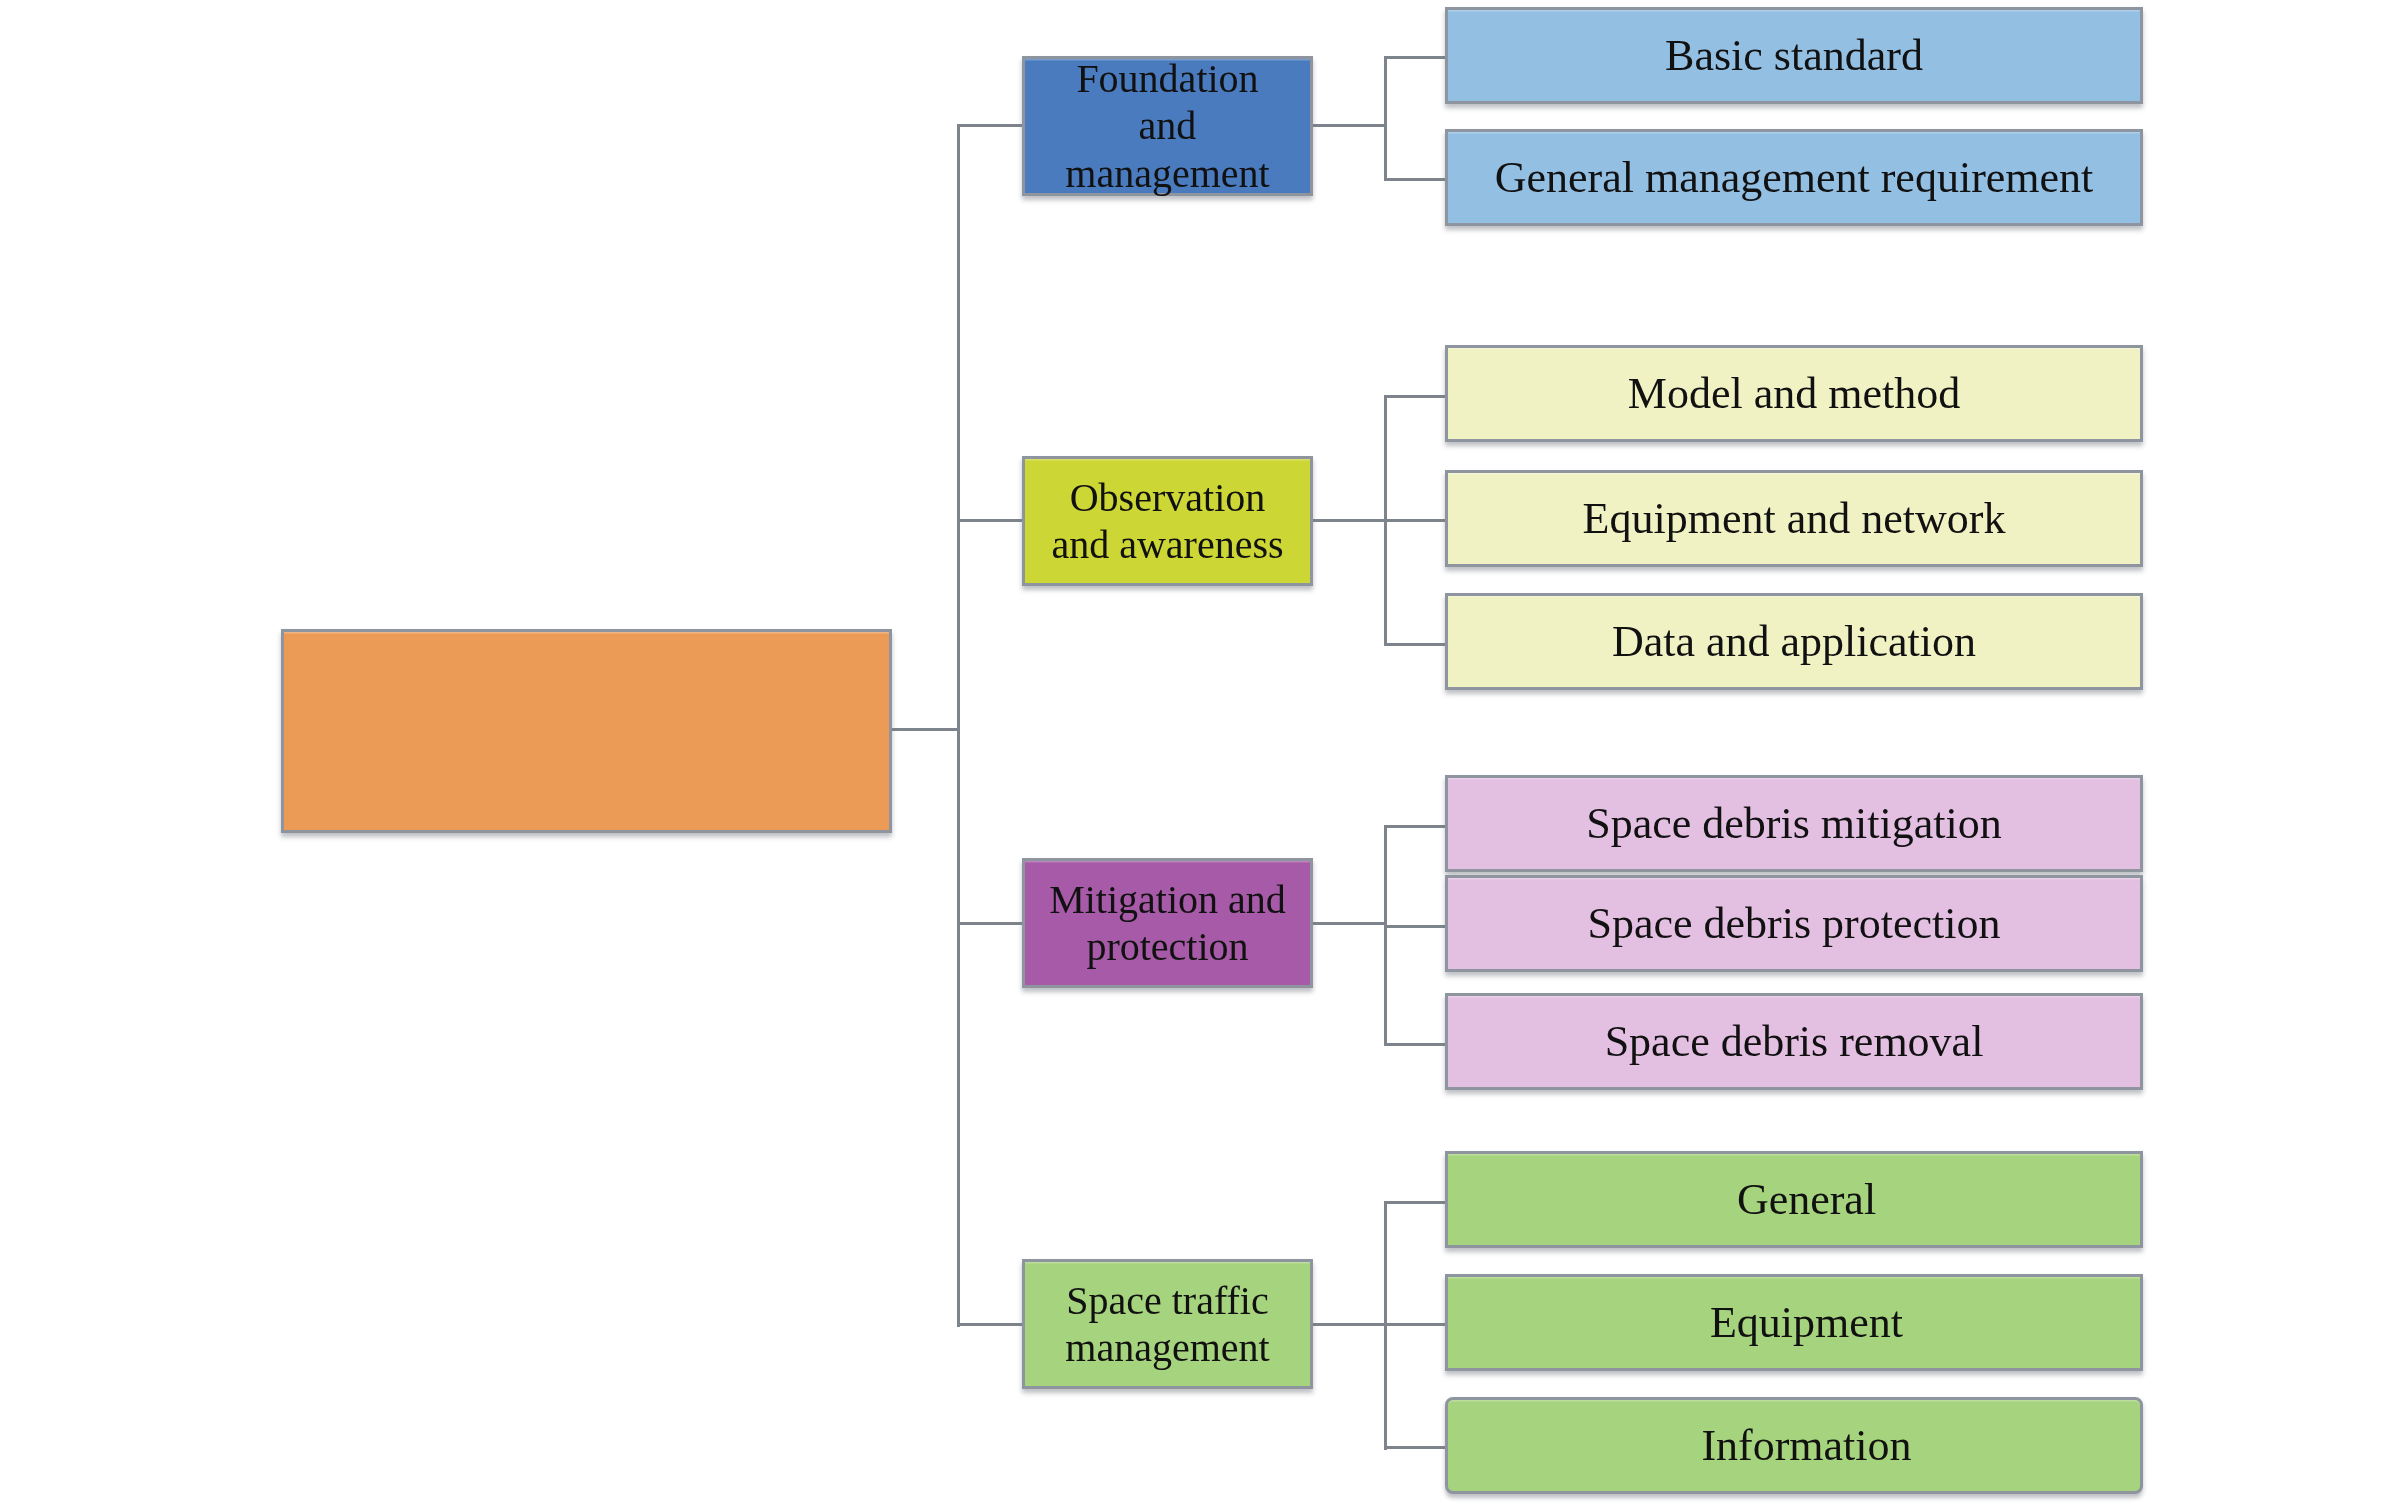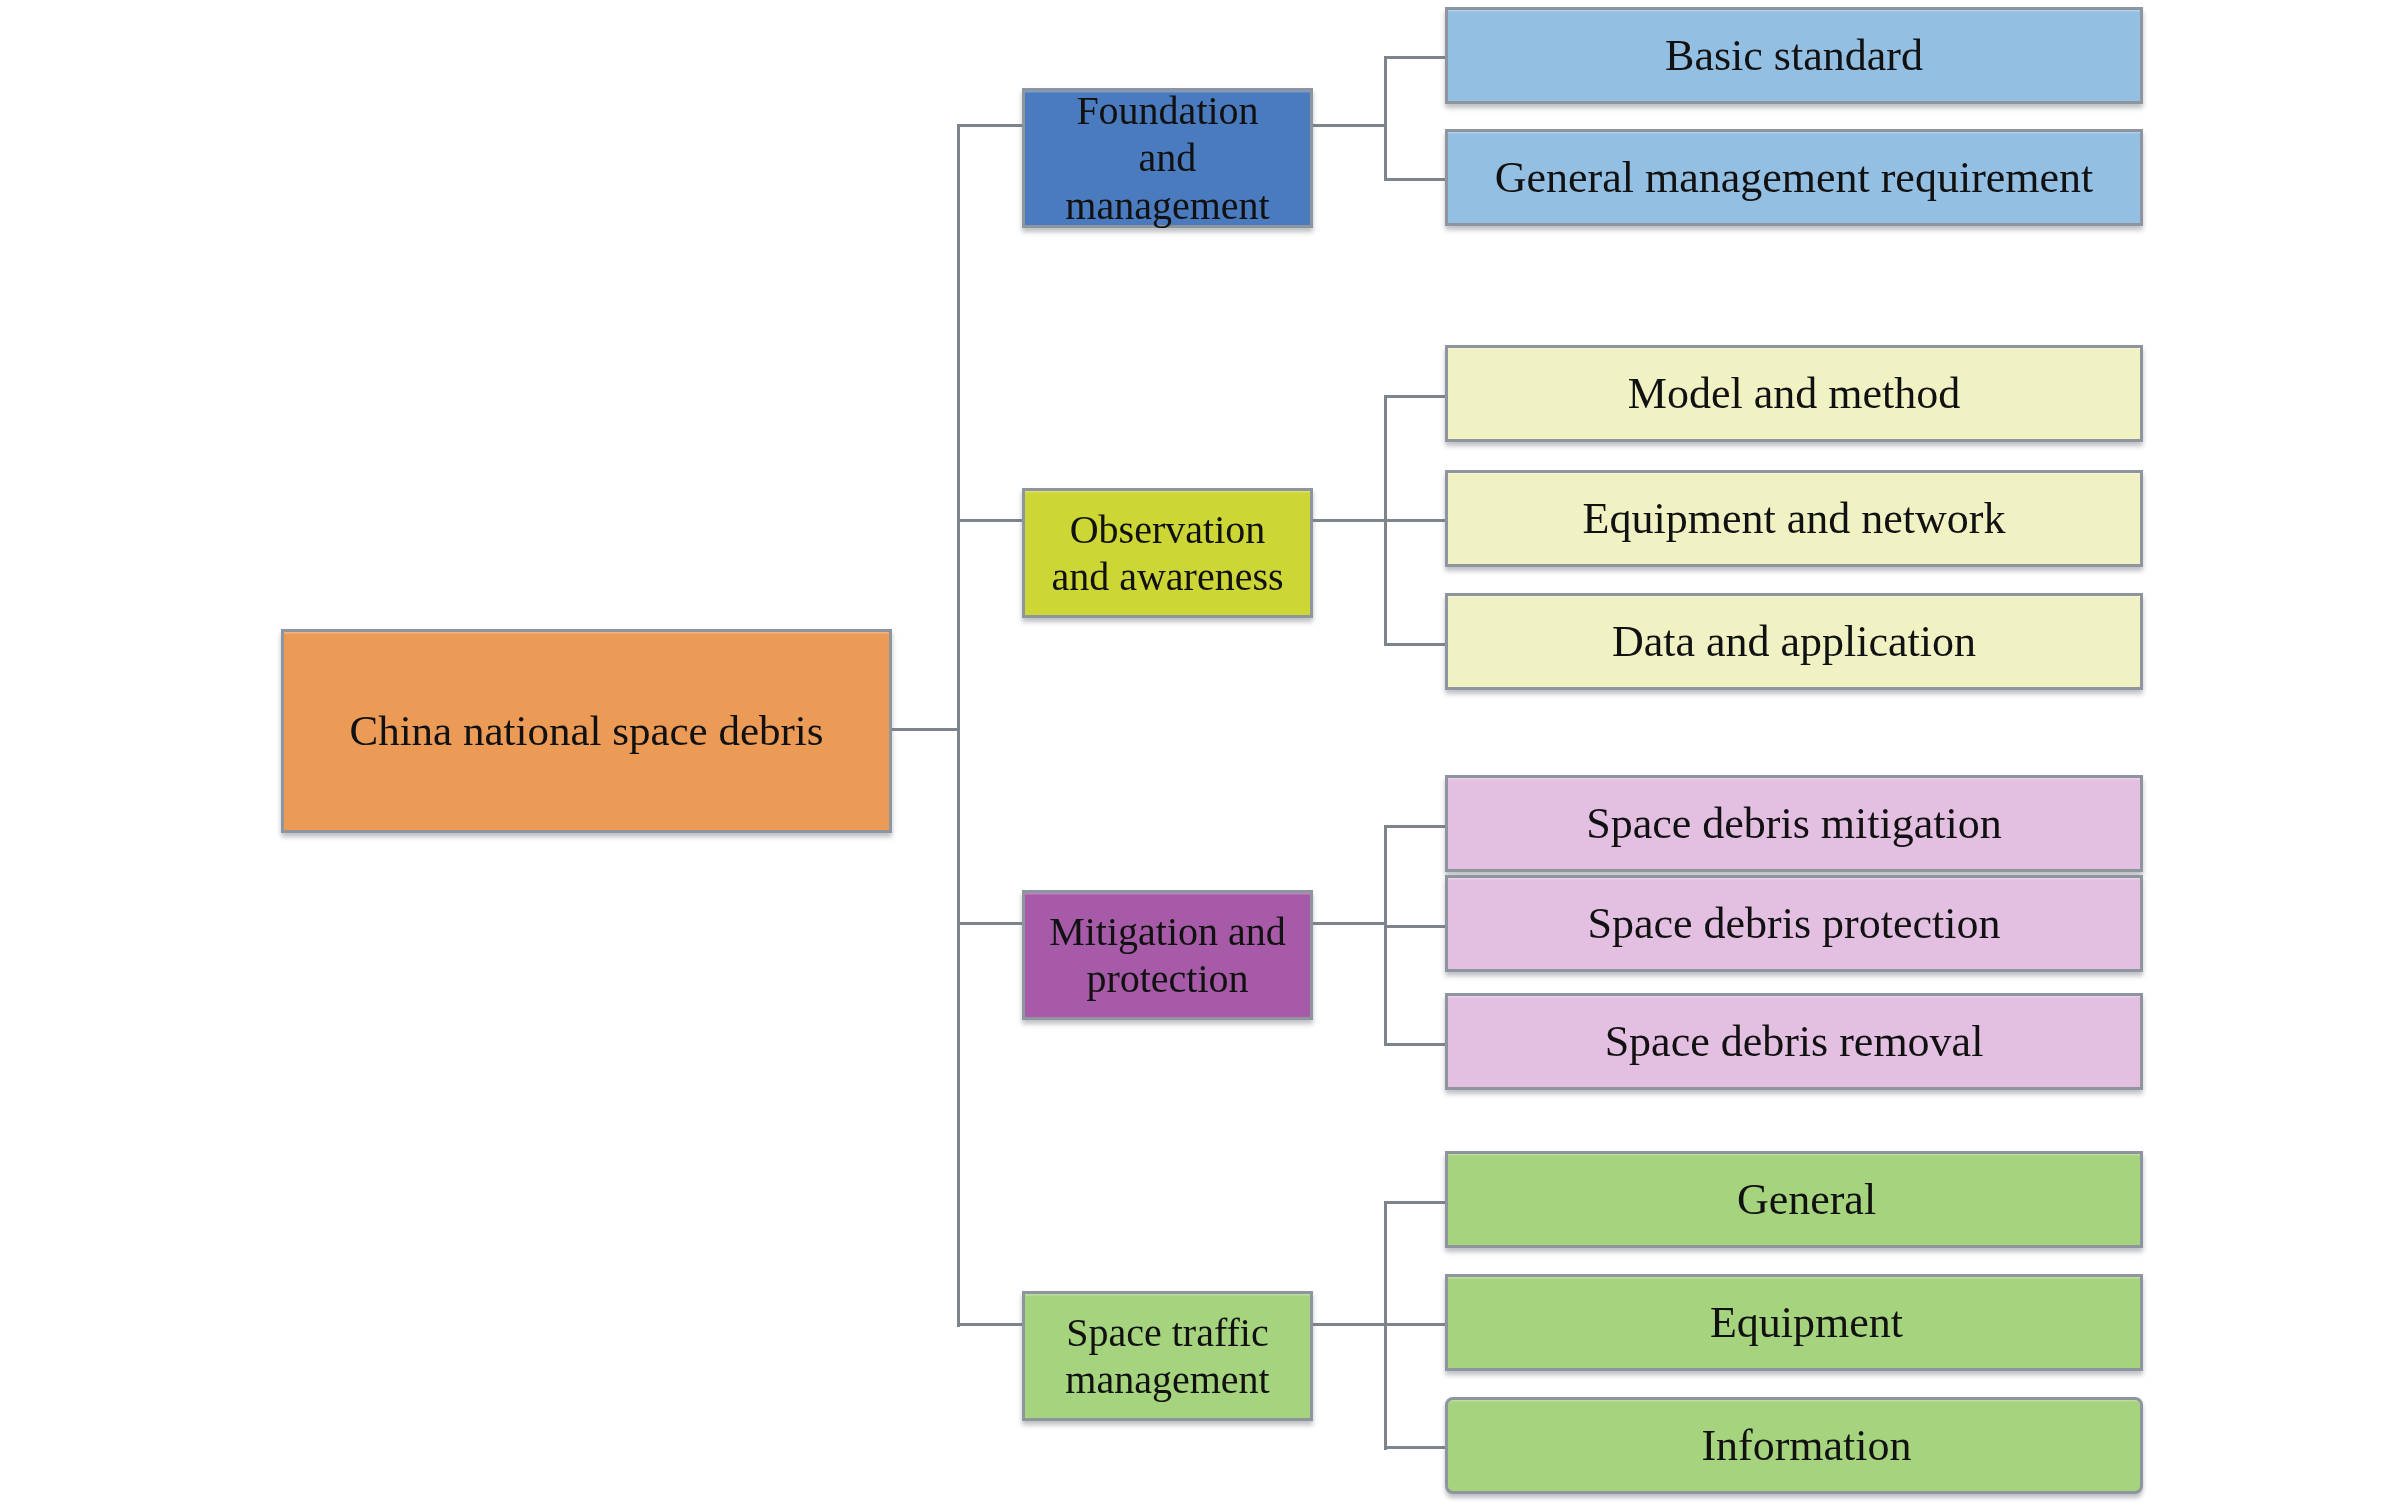--- a/index.html
+++ b/index.html
@@ -32,21 +32,20 @@
     background: #ec9b57;
     font-size: 43px;
     line-height: 1.22;
   }
 
   
   .cat {
     left: 1022px; width: 291px;
     font-size: 40px;
     line-height: 1.18;
-    margin-top: 32px;
   }
   .cat-foundation  { top: 56px;   height: 140px; background: #4a7bbf; }
   .cat-observation { top: 456px;  height: 130px; background: #ccd634; }
   .cat-mitigation  { top: 858px; height: 130px; background: #a75aa7; }
   .cat-traffic     { top: 1259px; height: 130px; background: #a6d37d; }
 
   
   .child {
     left: 1445px; width: 698px; height: 97px;
     font-size: 44px;
@@ -134,21 +133,20 @@
 <div class="conn h cstub-data"></div>
 <div class="conn h cstub-sdmitig"></div>
 <div class="conn h cstub-sdprot"></div>
 <div class="conn h cstub-sdremoval"></div>
 <div class="conn h cstub-general"></div>
 <div class="conn h cstub-operation"></div>
 <div class="conn h cstub-information"></div>
 
 <div class="node root-node">
   <div>
-    <span class="line">China national space debris</span>
   </div>
 </div>
 
 <div class="node cat cat-foundation">
   <div>
     <span class="line">Foundation</span>
     <span class="line">and</span>
     <span class="line">management</span>
   </div>
 </div>

